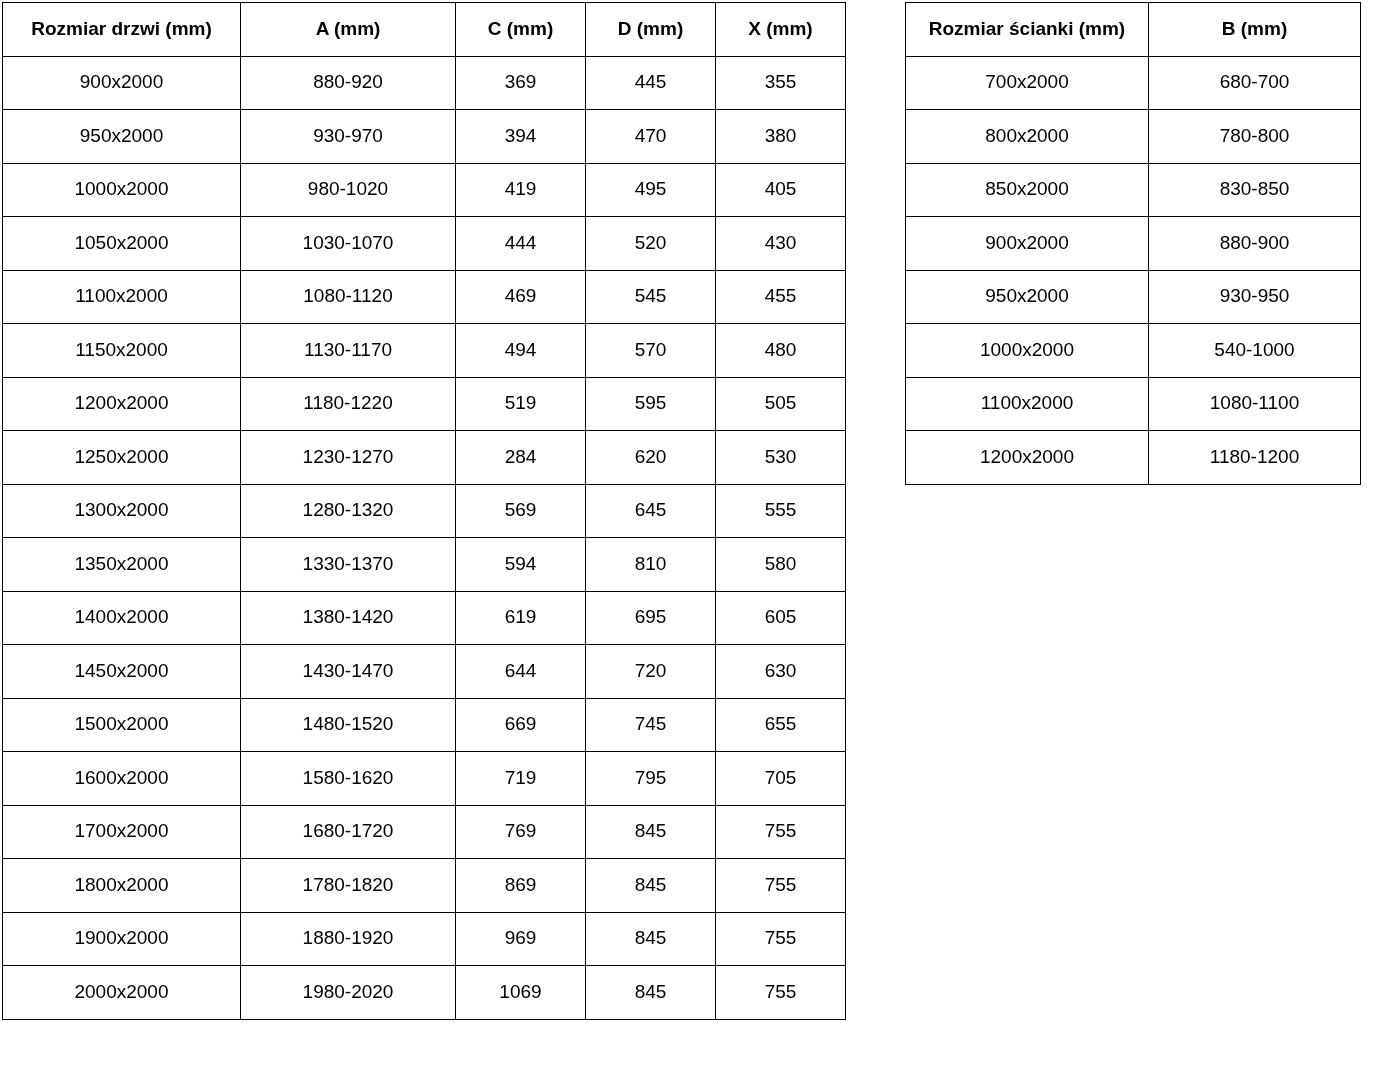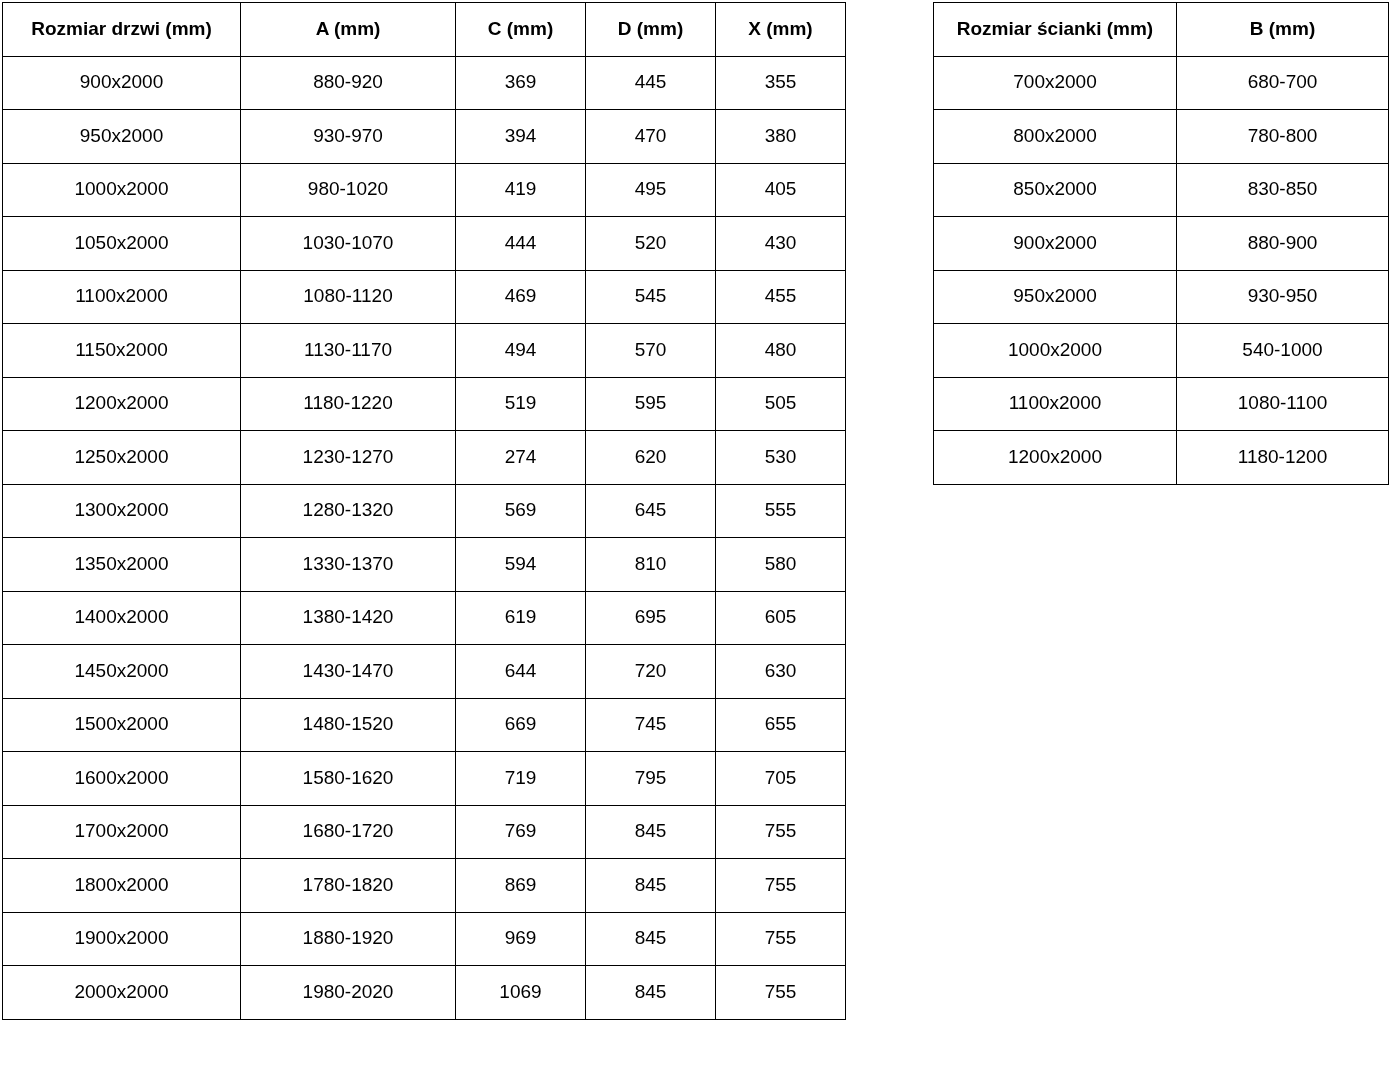--- a/index.html
+++ b/index.html
@@ -38,21 +38,21 @@
   }
   table.tbl th {
     font-weight: bold;
   }
   table.doors {
     left: 2px;
     top: 2px;
     width: 843px;
   }
   table.walls {
-    left: 933px;
+    left: 905px;
     top: 2px;
     width: 455px;
   }
 </style>
 </head>
 <body>
 
 <div class="page">
 
   <table class="tbl doors">
@@ -118,21 +118,21 @@
         <tr>
           <td>1200x2000</td>
           <td>1180-1220</td>
           <td>519</td>
           <td>595</td>
           <td>505</td>
         </tr>
         <tr>
           <td>1250x2000</td>
           <td>1230-1270</td>
-          <td>274</td>
+          <td>284</td>
           <td>620</td>
           <td>530</td>
         </tr>
         <tr>
           <td>1300x2000</td>
           <td>1280-1320</td>
           <td>569</td>
           <td>645</td>
           <td>555</td>
         </tr>

